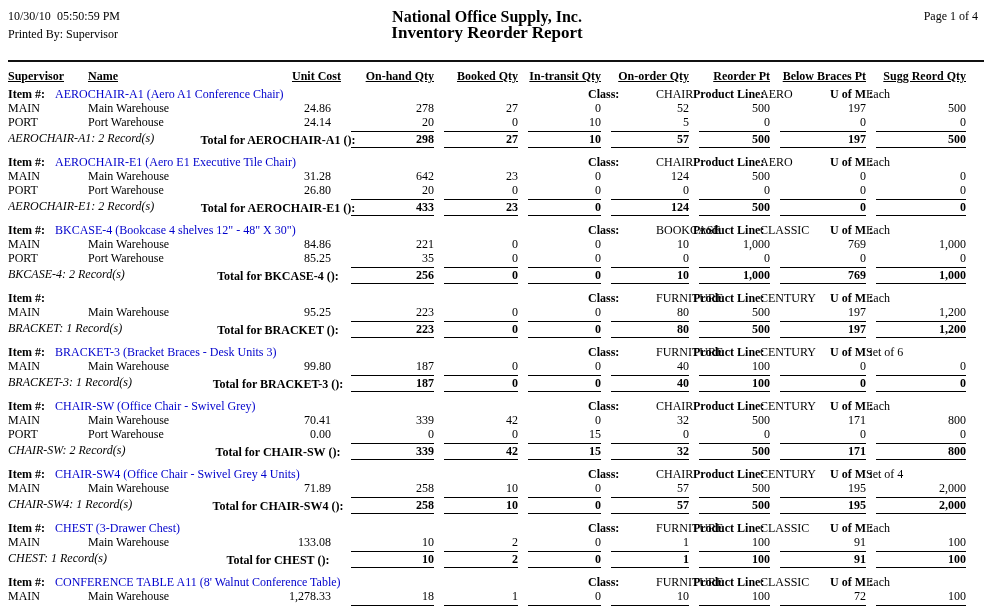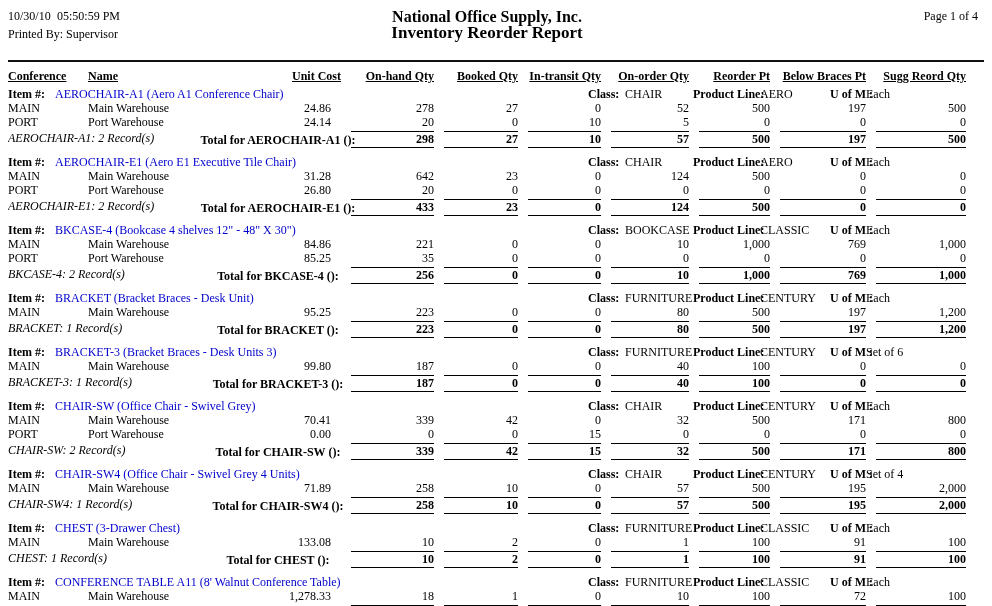--- a/index.html
+++ b/index.html
@@ -25,21 +25,21 @@
   .cr{text-align:right;}
   .colhdr{height:14px;line-height:13px;margin-bottom:4px;}
   .colhdr .cell{font-weight:bold;text-decoration:underline;white-space:nowrap;font-size:12px;}
   
   .group{margin-bottom:8px;}
   .item-row{position:relative;height:14px;line-height:13px;white-space:nowrap;}
   .item-row span{position:absolute;top:0;}
   .item-label{left:0;font-weight:bold;}
   .item-link{left:47px;color:var(--link,#0000CC);}
   .class-label{left:580px;font-weight:bold;}
-  .class-value{left:617px;}
+  .class-value{left:648px;}
   .pl-label{left:685px;font-weight:bold;}
   .pl-value{left:752px;}
   .uofm-label{left:822px;font-weight:bold;}
   .uofm-value{left:858px;}
   .wh-row{height:14px;line-height:13px;}
   .wh-row .c2{padding-right:10px;}
   .total-row{position:relative;min-height:16px;margin-top:1px;}
   .rec-label{grid-column:1/3;font-style:italic;line-height:15px;white-space:nowrap;overflow:hidden;}
   .total-label{position:absolute;left:165px;width:210px;text-align:center;font-weight:bold;line-height:14px;top:2px;}
   .tot-cell{font-weight:bold;border-top:1px solid #000;border-bottom:1px solid #000;padding:1px 0 2px 0;margin-left:10px;line-height:12px;}
@@ -51,21 +51,21 @@
   <div class="rpt-header">
     <span class="hdr-date">10/30/10</span>
     <span class="hdr-time">05:50:59 PM</span>
     <span class="hdr-printedby">Printed By: Supervisor</span>
     <div class="hdr-company">National Office Supply, Inc.</div>
     <div class="hdr-title">Inventory Reorder Report</div>
     <span class="hdr-page">Page 1 of 4</span>
   </div>
   <div class="rule"></div>
   <div class="row colhdr" id="colhdr">
-      <div class="cell cl">Conference</div>
+      <div class="cell cl">Supervisor</div>
       <div class="cell cl">Name</div>
       <div class="cell cr">Unit Cost</div>
       <div class="cell cr">On-hand Qty</div>
       <div class="cell cr">Booked Qty</div>
       <div class="cell cr">In-transit Qty</div>
       <div class="cell cr">On-order Qty</div>
       <div class="cell cr">Reorder Pt</div>
       <div class="cell cr">Below Braces Pt</div>
       <div class="cell cr">Sugg Reord Qty</div>
     </div>
@@ -207,21 +207,20 @@
           <div class="cr tot-cell" style="grid-column: 6;">0</div>
           <div class="cr tot-cell" style="grid-column: 7;">10</div>
           <div class="cr tot-cell" style="grid-column: 8;">1,000</div>
           <div class="cr tot-cell" style="grid-column: 9;">769</div>
           <div class="cr tot-cell" style="grid-column: 10;">1,000</div>
         </div>
       </div>
       <div class="group">
         <div class="item-row">
           <span class="item-label">Item #:</span>
-          <span class="item-link">BRACKET (Bracket Braces - Desk Unit)</span>
           <span class="class-label">Class:</span>
           <span class="class-value">FURNITURE</span>
           <span class="pl-label">Product Line:</span>
           <span class="pl-value">CENTURY</span>
           <span class="uofm-label">U of M :</span>
           <span class="uofm-value">Each</span>
         </div>
         <div class="row wh-row">
           <div class="cl c0">MAIN</div>
           <div class="cl c1">Main Warehouse</div>

